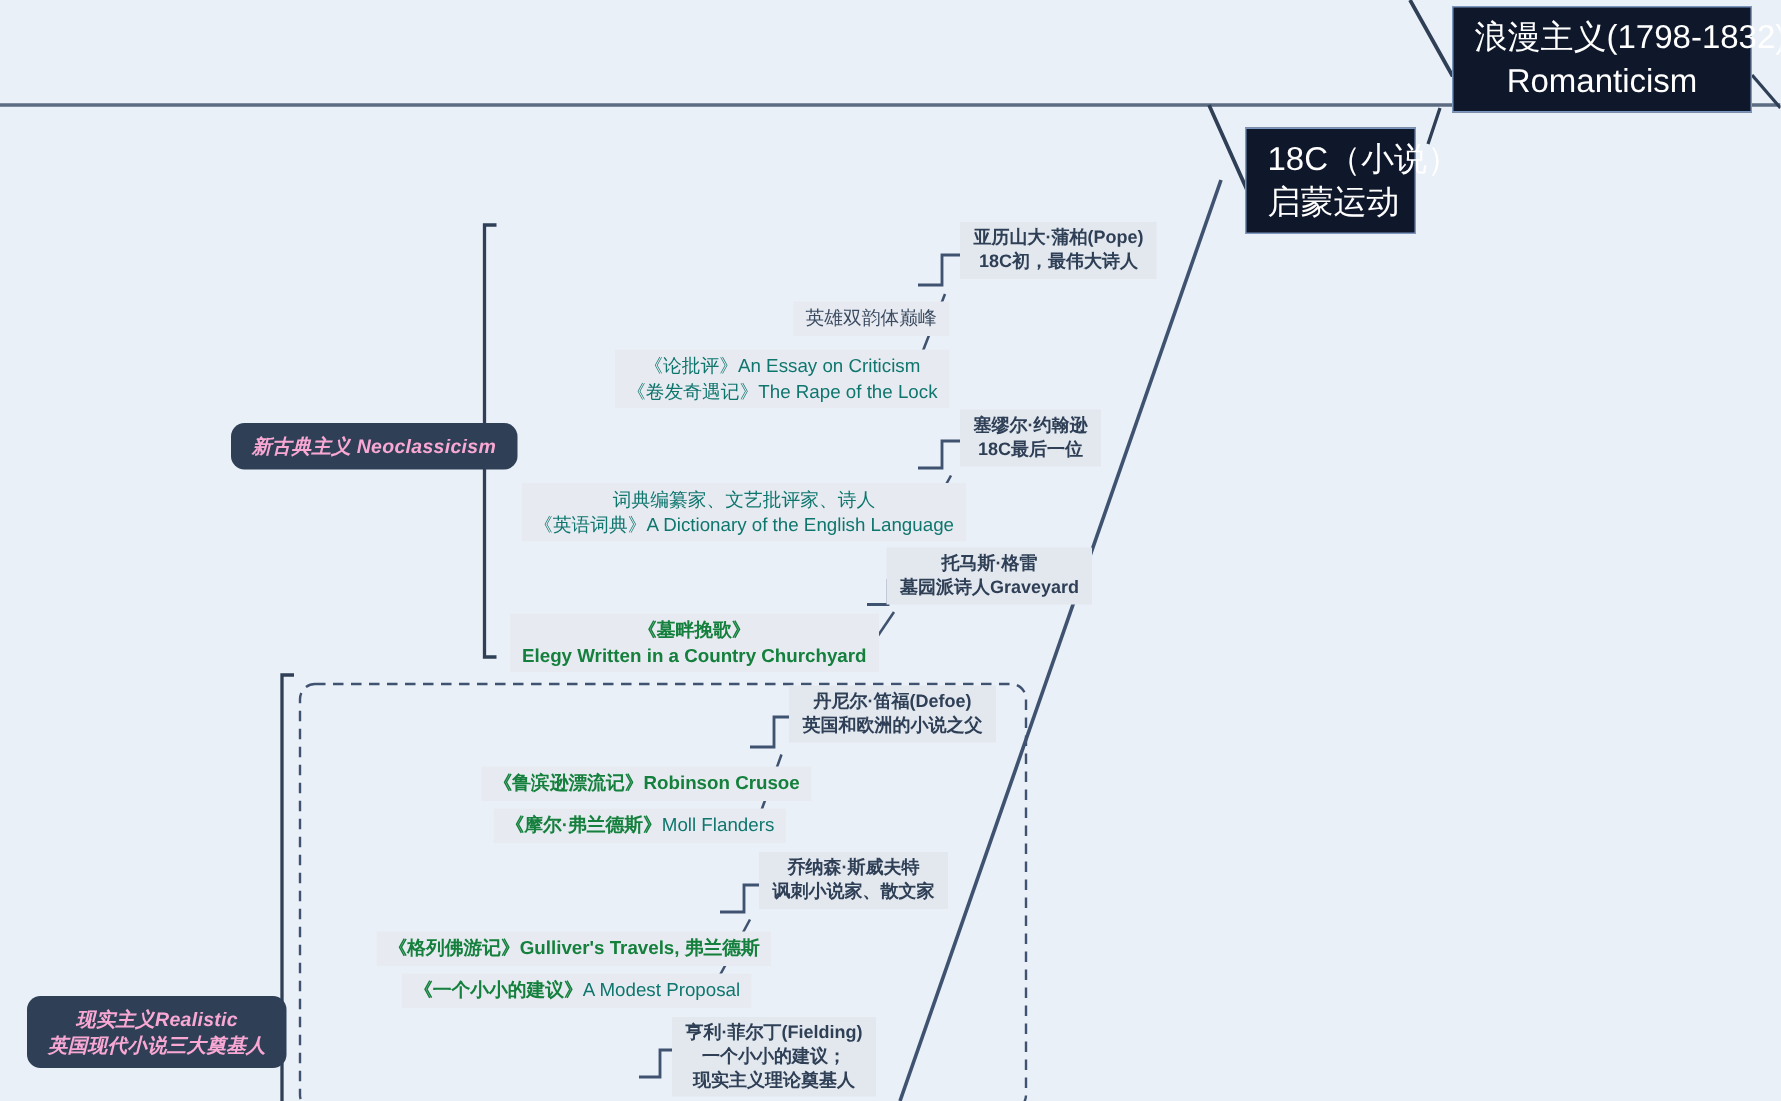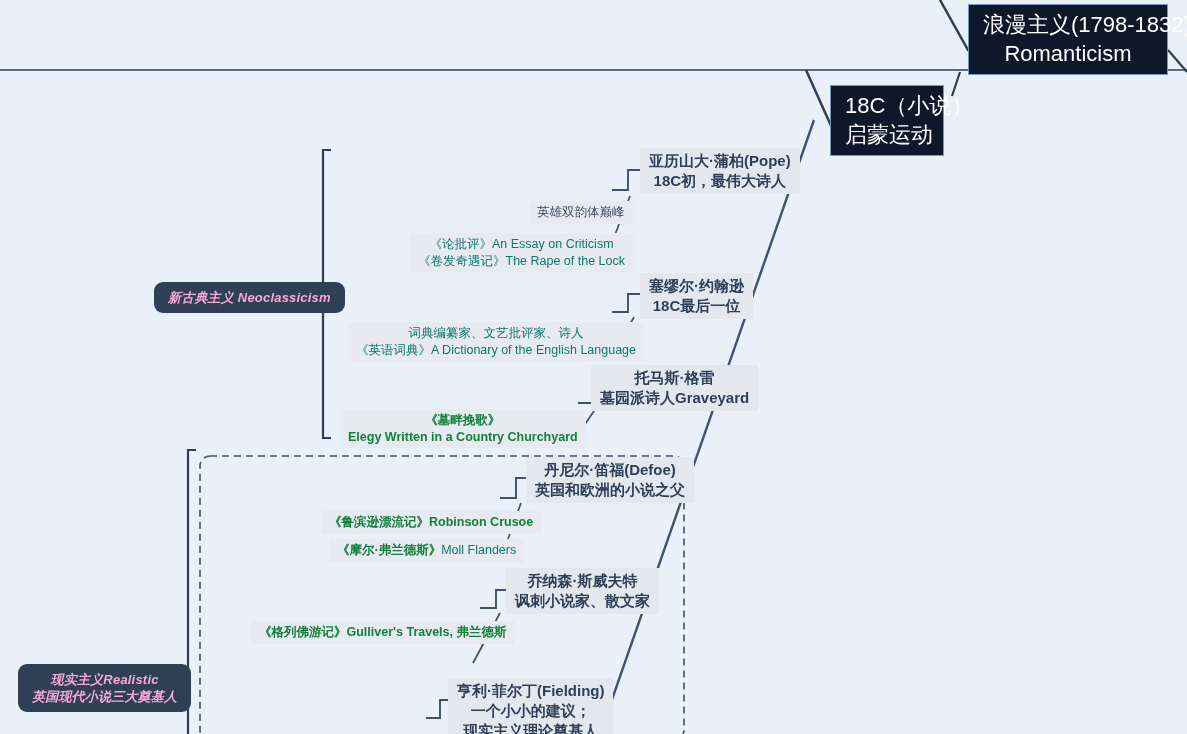--- a/index.html
+++ b/index.html
@@ -51,21 +51,21 @@
     font-weight: bold;
     font-size: 13px;
     padding: 7px 14px;
     letter-spacing: .2px;
   }
   
   .person {
     background: #e3e8ef;
     color: #2e3f56;
     font-weight: bold;
-    font-size: 15px;
+    font-size: 12px;
     padding: 3px 9px;
   }
   
   .detail {
     background: #e7ebf1;
     color: #3a4a60;
     font-size: 12.5px;
     padding: 3px 8px;
   }
   .mix .gray { color: #0f766e; font-weight: normal; }
@@ -191,20 +191,23 @@
 
   <div class="node person" style="left:506px; top:568px;">
     <span>乔纳森·斯威夫特</span>
     <span class="line2">讽刺小说家、散文家</span>
   </div>
 
   <div class="node detail mix" style="left:251px; top:621px;">
     <span class="dark">《格列佛游记》</span><span class="dark">Gulliver's Travels, 弗兰德斯</span>
   </div>
 
+  <div class="node detail mix" style="left:268px; top:649px;">
+    <span class="dark">《一个小小的建议》</span><span class="gray">A Modest Proposal</span>
+  </div>
 
   <div class="node person" style="left:448px; top:678px;">
     <span>亨利·菲尔丁(Fielding)</span>
     <span class="line2">一个小小的建议；</span>
     <span class="line2">现实主义理论奠基人</span>
   </div>
 
 </div>
 
 </body></html>

